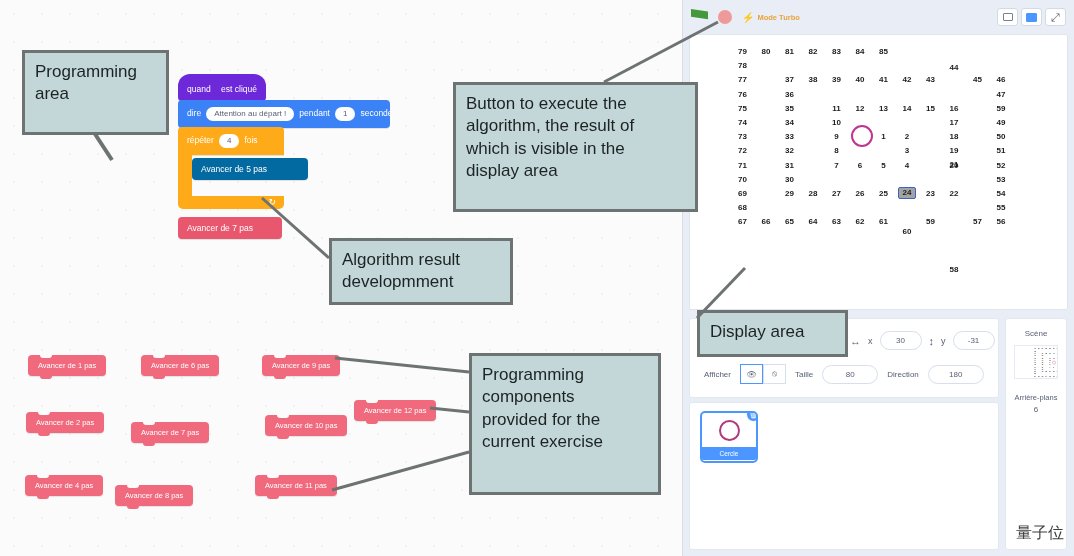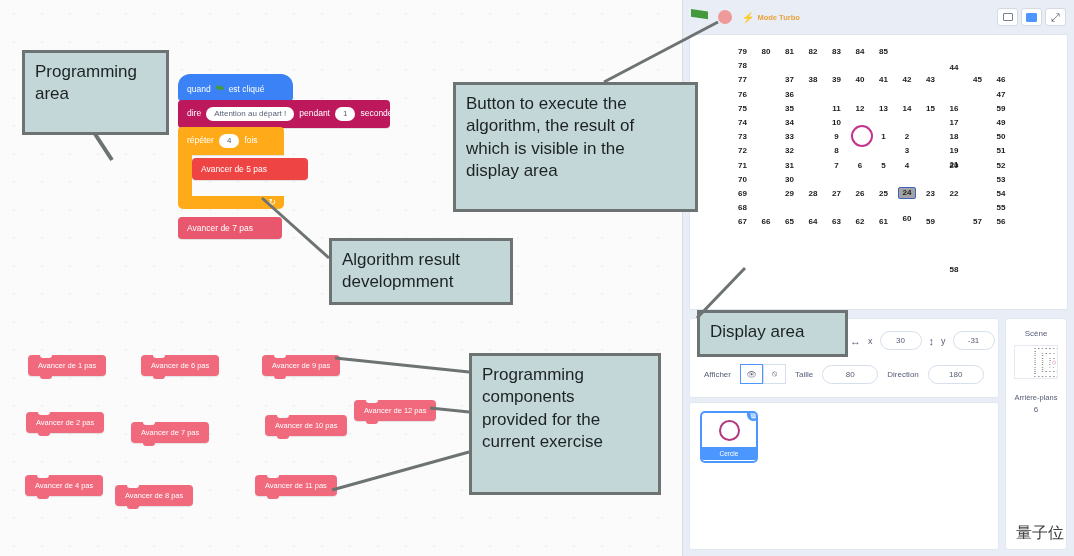--- a/index.html
+++ b/index.html
@@ -44,27 +44,27 @@
     overflow: hidden;
     box-shadow: 0 1px 0 rgba(0,0,0,.10);
     display: flex; align-items: center; gap: 5px;
   }
   .blk::after {
     content:""; position:absolute; left:14px; bottom:-3px;
     width:13px; height:5px; border-radius:0 0 4px 4px;
     background: inherit;
   }
   .blk-hat {
-    background:#3b82f6; border-radius:12px 12px 4px 4px;
-    width:115px; padding-top:11px;
+    background:#6d28d9; border-radius:12px 12px 4px 4px;
+    width:88px; padding-top:11px;
   }
   .blk-define { background:#e8576e; width:228px; border-radius:4px; }
-  .blk-say    { background:#be185d; width:212px; }
+  .blk-say    { background:#3b82f6; width:212px; }
   .blk-repeat { background:#ffab19; width:106px; border-radius:4px 4px 0 0; }
-  .blk-move   { background:#ef4444; width:116px; }
+  .blk-move   { background:#0369a1; width:116px; }
   .blk-move2  { background:#e8576e; width:104px; }
   .repeat-body {
     background:#ffab19; width:14px; height:42px; margin-left:0;
     position:relative;
   }
   .repeat-inner {
     position:absolute; left:14px; top:4px;
   }
   .repeat-foot {
     background:#ffab19; width:106px; height:13px;
@@ -423,21 +423,21 @@
           <div class="cell" style="left: 272.5px; top: 150px;">54</div>
           <div class="cell" style="left: 14px; top: 164.2px;">68</div>
           <div class="cell" style="left: 272.5px; top: 164.2px;">55</div>
           <div class="cell" style="left: 14px; top: 178.4px;">67</div>
           <div class="cell" style="left: 37.5px; top: 178.4px;">66</div>
           <div class="cell" style="left: 61px; top: 178.4px;">65</div>
           <div class="cell" style="left: 84.5px; top: 178.4px;">64</div>
           <div class="cell" style="left: 108px; top: 178.4px;">63</div>
           <div class="cell" style="left: 131.5px; top: 178.4px;">62</div>
           <div class="cell" style="left: 155px; top: 178.4px;">61</div>
-          <div class="cell" style="left: 178.5px; top: 175px;">60</div>
+          <div class="cell" style="left: 178.5px; top: 188px;">60</div>
           <div class="cell" style="left: 202px; top: 178.4px;">59</div>
           <div class="cell" style="left: 225.5px; top: 178.4px; margin-top: 48px;">58</div>
           <div class="cell" style="left: 249px; top: 178.4px;">57</div>
           <div class="cell" style="left: 272.5px; top: 178.4px;">56</div>
           <div id="sprite-circle" style="position: absolute; width: 22px; height: 22px; border: 2.4px solid rgb(192, 54, 142); border-radius: 50%; transform: translate(-50%, -50%); left: 133.5px; top: 93.2px;"></div>
         </div>
     </div>
 
     <div id="sprite-info">
       <div class="row-xy">

